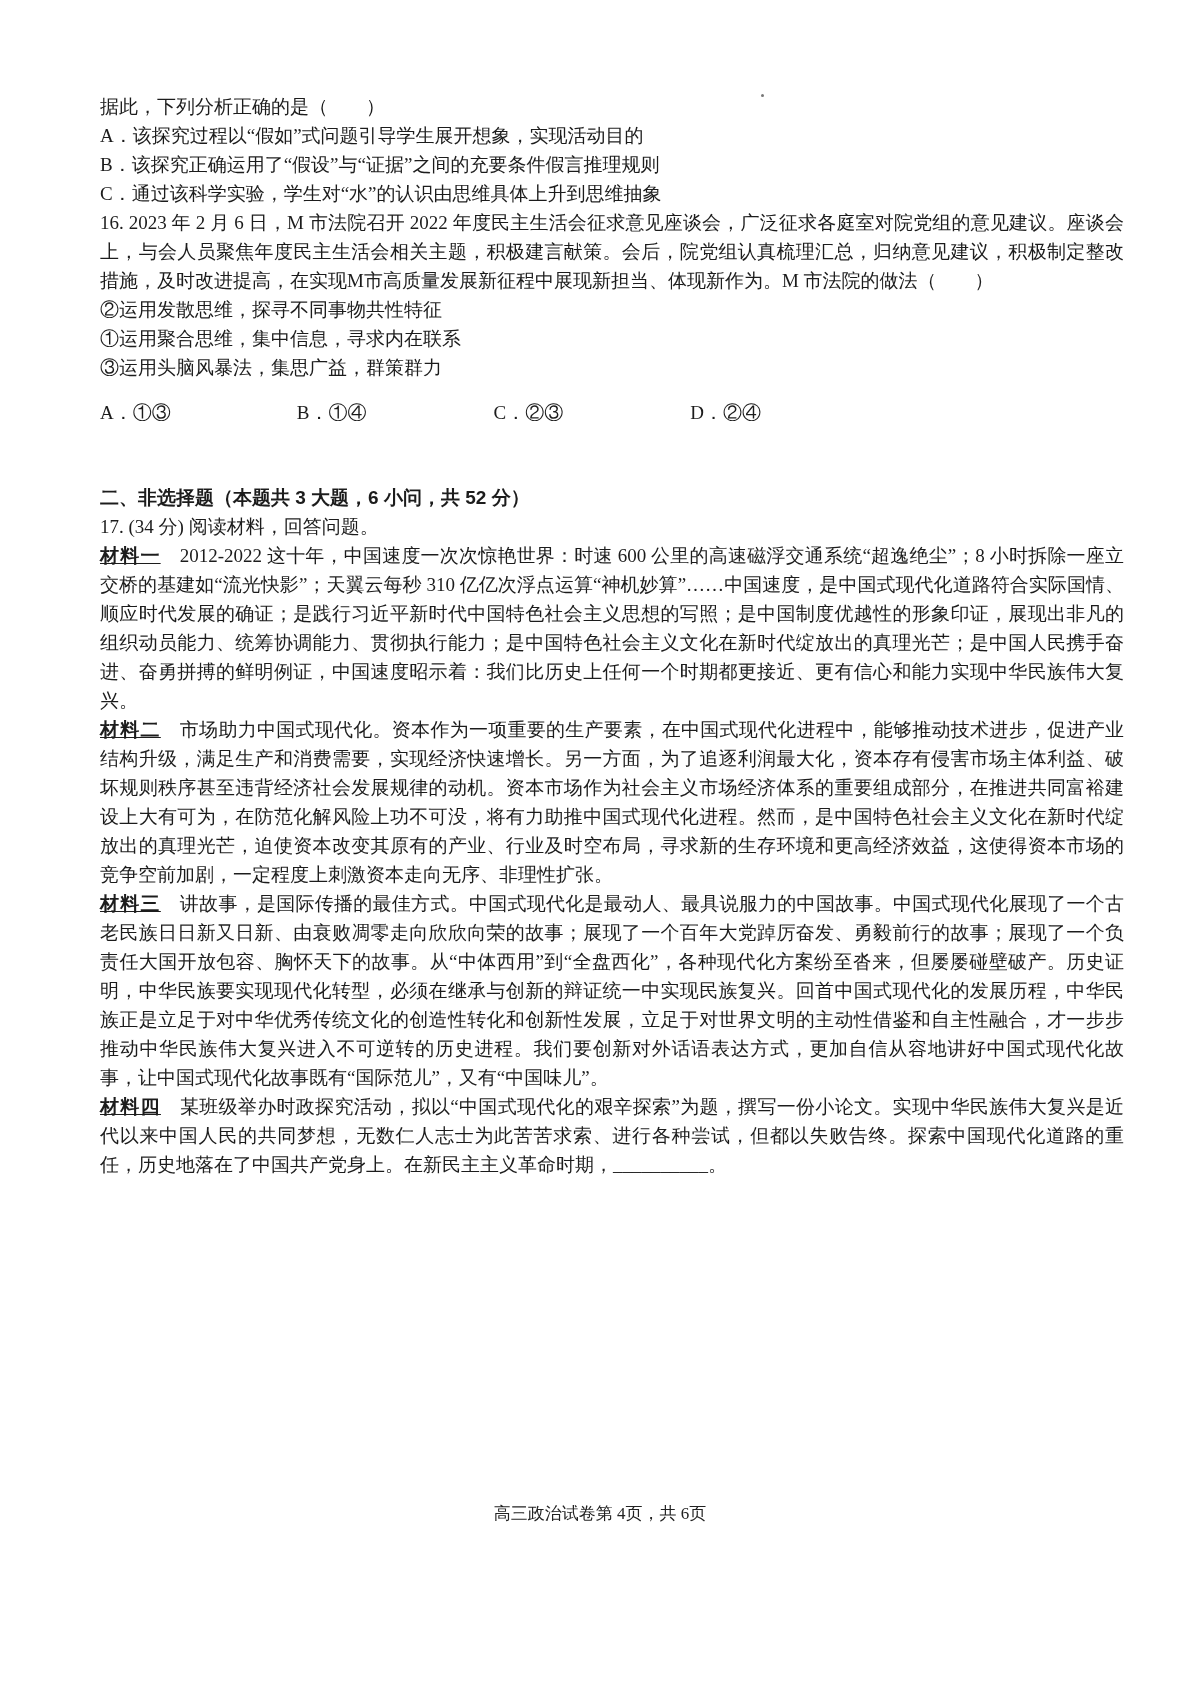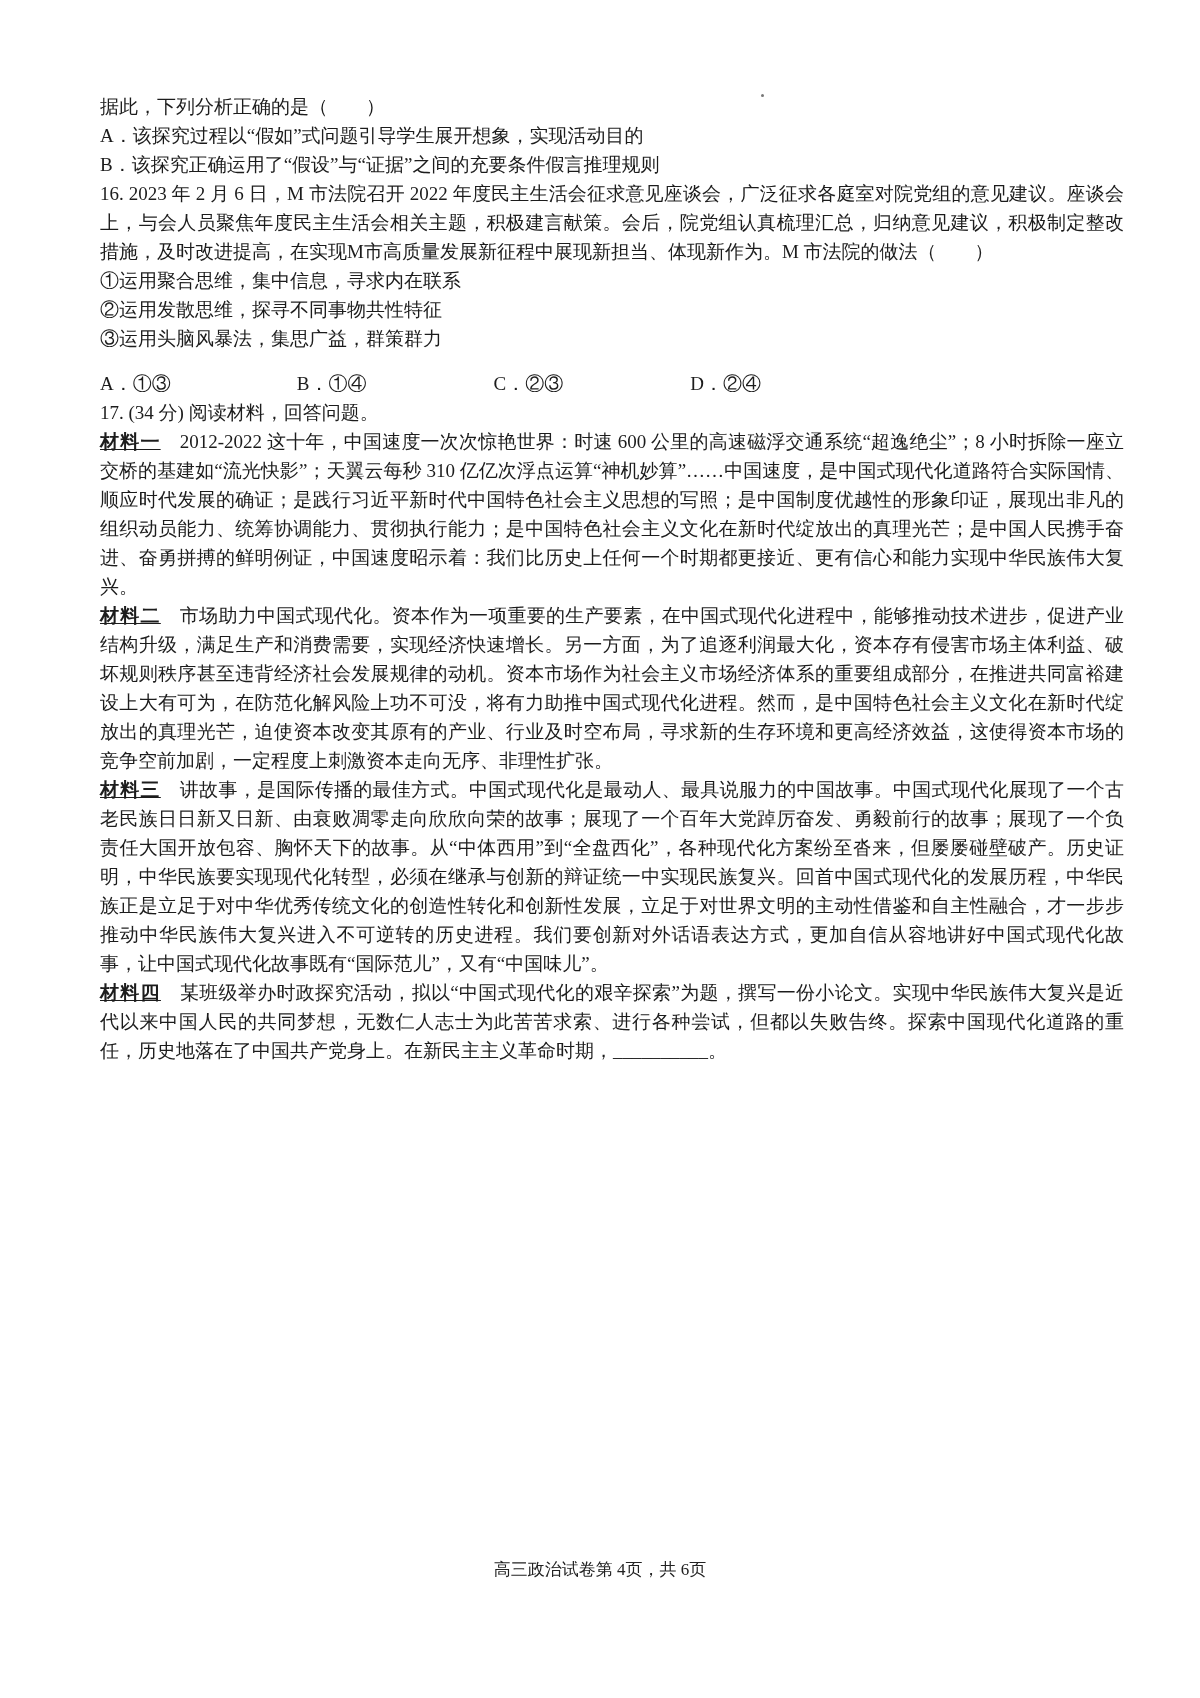--- a/index.html
+++ b/index.html
@@ -47,21 +47,21 @@
   }
   .choices-row .choice {
     display: inline-block;
     min-width: 192px;
     margin-top: 16px;
   }
   .footer {
     position: absolute;
     left: 0;
     right: 0;
-    top: 1558px;
+    top: 1502px;
     text-align: center;
     font-size: 17px;
     color: #222222;
   }
   .scan-speck {
     position: absolute;
     left: 761px;
     top: 94px;
     width: 3px;
     height: 3px;
@@ -74,33 +74,35 @@
 
 <div class="page">
 
   <span class="scan-speck"></span>
 
   <main class="content">
 
     <p>据此，下列分析正确的是（　　）</p>
     <p>A．该探究过程以“假如”式问题引导学生展开想象，实现活动目的</p>
     <p>B．该探究正确运用了“假设”与“证据”之间的充要条件假言推理规则</p>
+    <p>C．通过该科学实验，学生对“水”的认识由思维具体上升到思维抽象</p>
 
     <p>16. 2023 年 2 月 6 日，M 市法院召开 2022 年度民主生活会征求意见座谈会，广泛征求各庭室对院党组的意见建议。座谈会上，与会人员聚焦年度民主生活会相关主题，积极建言献策。会后，院党组认真梳理汇总，归纳意见建议，积极制定整改措施，及时改进提高，在实现M市高质量发展新征程中展现新担当、体现新作为。M 市法院的做法（　　）</p>
+    <p>②运用发散思维，探寻不同事物共性特征</p>
     <p>①运用聚合思维，集中信息，寻求内在联系</p>
-    <p>②运用发散思维，探寻不同事物共性特征</p>
     <p>③运用头脑风暴法，集思广益，群策群力</p>
 
     <p class="choices-row">
       <span class="choice">A．①③</span>
       <span class="choice">B．①④</span>
       <span class="choice">C．②③</span>
       <span class="choice">D．②④</span>
     </p>
 
+    <h2 class="section-heading">二、非选择题（本题共 3 大题，6 小问，共 52 分）</h2>
 
     <p>17. (34 分) 阅读材料，回答问题。</p>
 
     <p>
       <span class="material-label">材料一</span><span>2012-2022 这十年，中国速度一次次惊艳世界：时速 600 公里的高速磁浮交通系统“超逸绝尘”；8 小时拆除一座立交桥的基建如“流光快影”；天翼云每秒 310 亿亿次浮点运算“神机妙算”……中国速度，是中国式现代化道路符合实际国情、顺应时代发展的确证；是践行习近平新时代中国特色社会主义思想的写照；是中国制度优越性的形象印证，展现出非凡的组织动员能力、统筹协调能力、贯彻执行能力；是中国特色社会主义文化在新时代绽放出的真理光芒；是中国人民携手奋进、奋勇拼搏的鲜明例证，中国速度昭示着：我们比历史上任何一个时期都更接近、更有信心和能力实现中华民族伟大复兴。</span>
     </p>
 
     <p>
       <span class="material-label">材料二</span><span>市场助力中国式现代化。资本作为一项重要的生产要素，在中国式现代化进程中，能够推动技术进步，促进产业结构升级，满足生产和消费需要，实现经济快速增长。另一方面，为了追逐利润最大化，资本存有侵害市场主体利益、破坏规则秩序甚至违背经济社会发展规律的动机。资本市场作为社会主义市场经济体系的重要组成部分，在推进共同富裕建设上大有可为，在防范化解风险上功不可没，将有力助推中国式现代化进程。然而，是中国特色社会主义文化在新时代绽放出的真理光芒，迫使资本改变其原有的产业、行业及时空布局，寻求新的生存环境和更高经济效益，这使得资本市场的竞争空前加剧，一定程度上刺激资本走向无序、非理性扩张。</span>
     </p>

